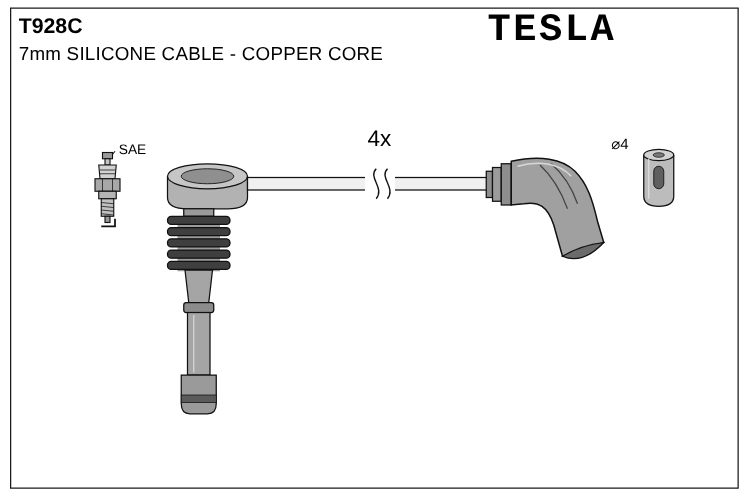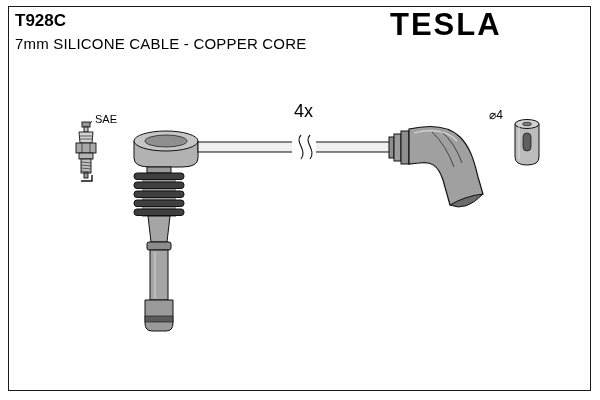--- a/index.html
+++ b/index.html
@@ -28,21 +28,21 @@
   .part-desc {
     position: absolute;
     left: 15px; top: 35px;
     font-size: 15px;
     letter-spacing: 0.2px;
     color: #000;
   }
   .brand {
     position: absolute;
     left: 390px; top: 7px;
-    font-family: Liberation Sans, sans-serif;
+    font-family: Liberation Mono, monospace;
     font-weight: bold;
     font-size: 31px;
     letter-spacing: 2px;
     color: #000;
   }
   svg.diagram { position: absolute; left: 0; top: 0; }
   svg text { font-family: "Liberation Sans", sans-serif; fill: #000; }
 </style>
 </head>
 <body>

